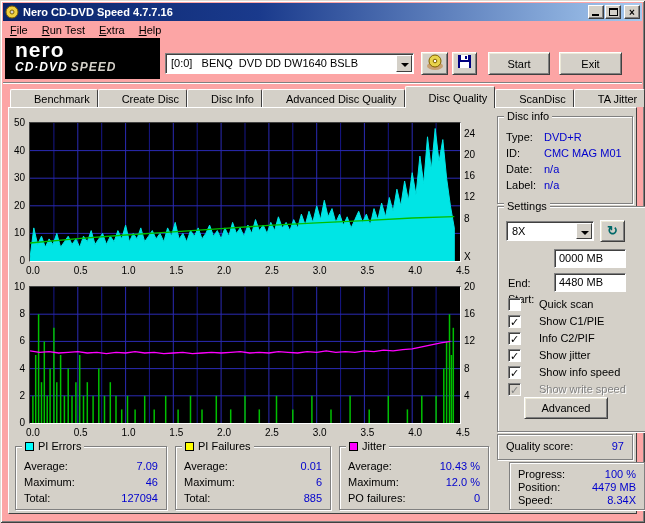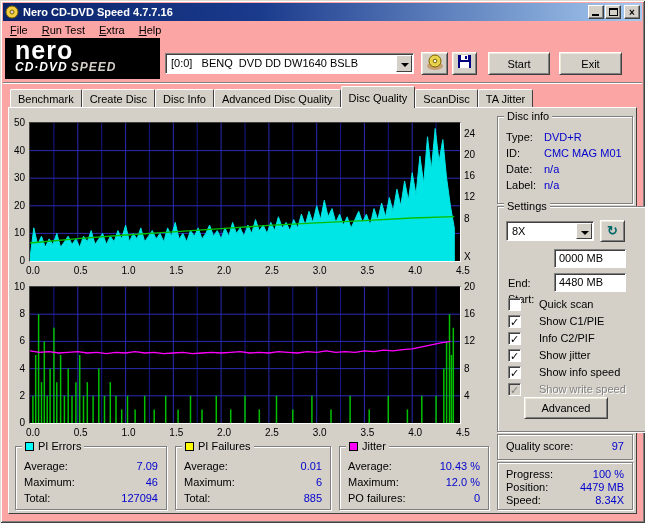--- a/index.html
+++ b/index.html
@@ -18,21 +18,21 @@
   .wbtn.close{margin-left:3px;}
   .g-min{position:absolute;left:3px;bottom:2px;width:7px;height:2px;background:#000;}
   .g-max{position:absolute;left:3px;top:2px;width:9px;height:8px;border:1px solid #000;border-top:2px solid #000;}
   
   #menubar{position:absolute;left:3px;top:21px;width:639px;height:17px;display:flex;align-items:center;}
   .menu-item{font-size:11px;padding:2px 7px;color:#000;}
   .menu-item::first-letter{text-decoration:underline;}
   
   #toolbar{position:absolute;left:3px;top:38px;width:639px;height:44px;}
   #logo{position:absolute;left:2px;top:0px;width:155px;height:41px;background:#000;color:#fff;padding:1px 10px;}
-  #logo-line1{font-size:25px;font-weight:bold;line-height:22px;letter-spacing:1px;}
+  #logo-line1{font-size:21px;font-weight:bold;line-height:22px;letter-spacing:1px;}
   #logo-line2{font-size:12px;font-weight:bold;font-style:italic;line-height:13px;letter-spacing:1px;}
   #logo-line2 .speed{margin-left:3px;color:#d4d0c8;}
   .combo{position:absolute;background:#ffffff;border:1px solid;border-color:#808080 #ffffff #ffffff #808080;
          box-shadow:inset 1px 1px 0 #404040;}
   .combo-text{position:absolute;left:5px;top:3px;font-size:11px;color:#000;white-space:pre;}
   .combo-btn{position:absolute;right:1px;top:1px;bottom:1px;width:16px;background:#d4d0c8;
              border:1px solid;border-color:#ffffff #404040 #404040 #ffffff;}
   .arrow-down{position:absolute;left:4px;top:7px;width:0;height:0;border-left:4px solid transparent;
               border-right:4px solid transparent;border-top:4px solid #000;}
   #drive-combo{left:162px;top:15px;width:249px;height:21px;}
@@ -41,21 +41,21 @@
        font-family:"Liberation Sans",sans-serif;}
   .tbtn{position:absolute;background:#d4d0c8;border:1px solid;border-color:#ffffff #404040 #404040 #ffffff;
         box-shadow:inset 1px 1px 0 #ece9d8,inset -1px -1px 0 #808080;}
   #btn-disc{left:418px;top:14px;width:27px;height:23px;}
   #btn-save{left:449px;top:14px;width:25px;height:23px;}
   #btn-start{position:absolute;left:485px;top:14px;width:62px;height:23px;}
   #btn-exit{position:absolute;left:556px;top:14px;width:63px;height:23px;}
   
   #divider{position:absolute;left:3px;top:82px;width:639px;height:2px;border-top:1px solid #808080;border-bottom:1px solid #ffffff;}
   #tabstrip{position:absolute;left:8px;top:85px;width:629px;height:22px;display:flex;align-items:flex-end;padding-left:2px;}
-  .tab{height:18px;padding:3px 7px 0 7px;font-size:11px;background:#d4d0c8;border:1px solid;
+  .tab{height:18px;padding:3px 7px 0 23px;font-size:11px;background:#d4d0c8;border:1px solid;
        border-color:#ffffff #404040 #d4d0c8 #ffffff;border-bottom:none;border-radius:2px 2px 0 0;white-space:nowrap;}
   .tab.active{height:22px;padding-top:5px;margin-bottom:-1px;position:relative;z-index:3;}
   
   #page{position:absolute;left:8px;top:107px;width:629px;height:407px;background:#d4d0c8;
         border:1px solid;border-color:#ffffff #404040 #404040 #ffffff;z-index:1;}
   .plot{position:absolute;background:#000000;border:1px solid;border-color:#404040 #ffffff #ffffff #404040;}
   #plot-top-wrap{left:20px;top:14px;width:432px;height:140px;}
   #plot-bottom-wrap{left:20px;top:178px;width:432px;height:138px;}
   .tick{position:absolute;font-size:10px;line-height:10px;color:#000;}
   
@@ -91,21 +91,21 @@
   #fld-end{left:56px;top:66px;width:72px;height:19px;}
   .cbrow{position:absolute;left:10px;display:flex;gap:18px;align-items:center;height:14px;}
   .cb{display:inline-block;width:13px;height:13px;background:#fff;border:1px solid;border-color:#808080 #ffffff #ffffff #808080;
       box-shadow:inset 1px 1px 0 #404040;font-size:11px;line-height:12px;text-align:center;color:#000;}
   .cbl{font-size:11px;color:#000;}
   .cbrow.disabled .cb{color:#808080;background:#d4d0c8;}
   .cbrow.disabled .cbl{color:#808080;text-shadow:1px 1px 0 #ffffff;}
   #btn-advanced{position:absolute;left:26px;top:190px;width:84px;height:22px;}
   #quality{left:2px;top:326px;width:136px;height:26px;}
   #quality .kvrow{padding-top:5px;}
-  #progressbox{left:2px;top:354px;width:136px;height:48px;padding-top:4px;text-align:center;}
+  #progressbox{left:14px;top:354px;width:136px;height:48px;padding-top:4px;text-align:center;}
   #progressbox .kvrow{height:13px;}
 </style>
 </head>
 <body>
 
 <div id="win">
 
   <div id="titlebar">
     <svg width="14" height="14">
       <circle cx="7" cy="7" r="6" fill="#f0d040" stroke="#806000"></circle>

